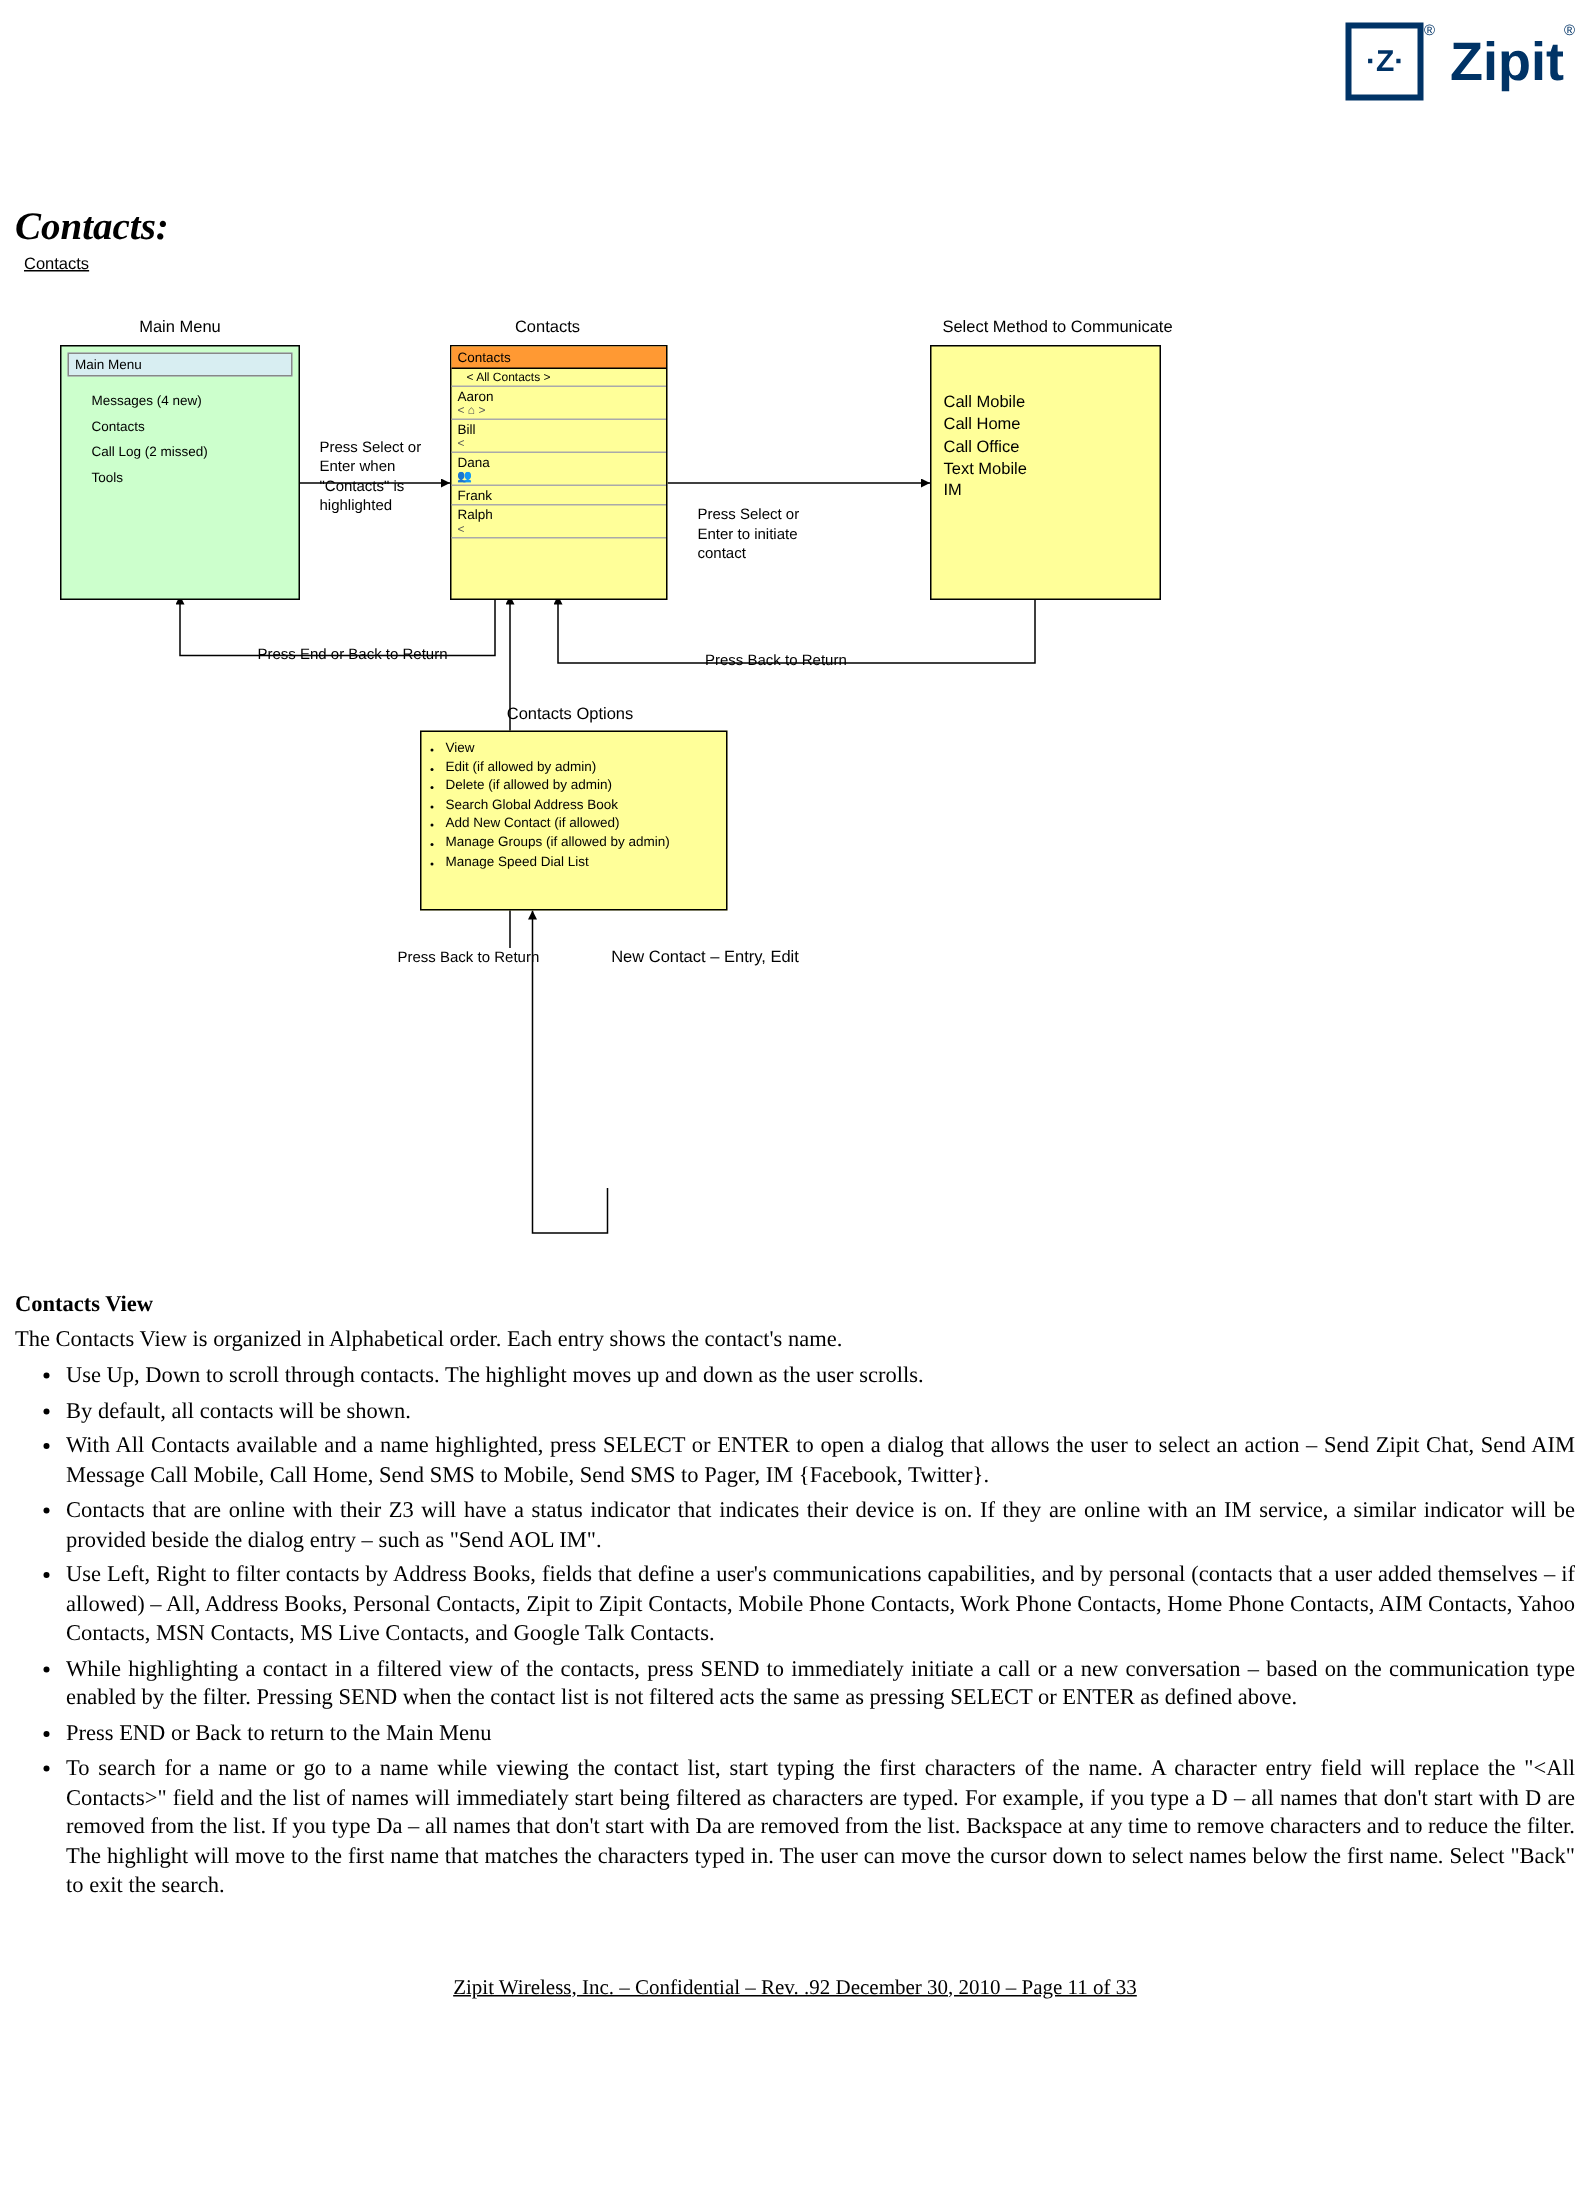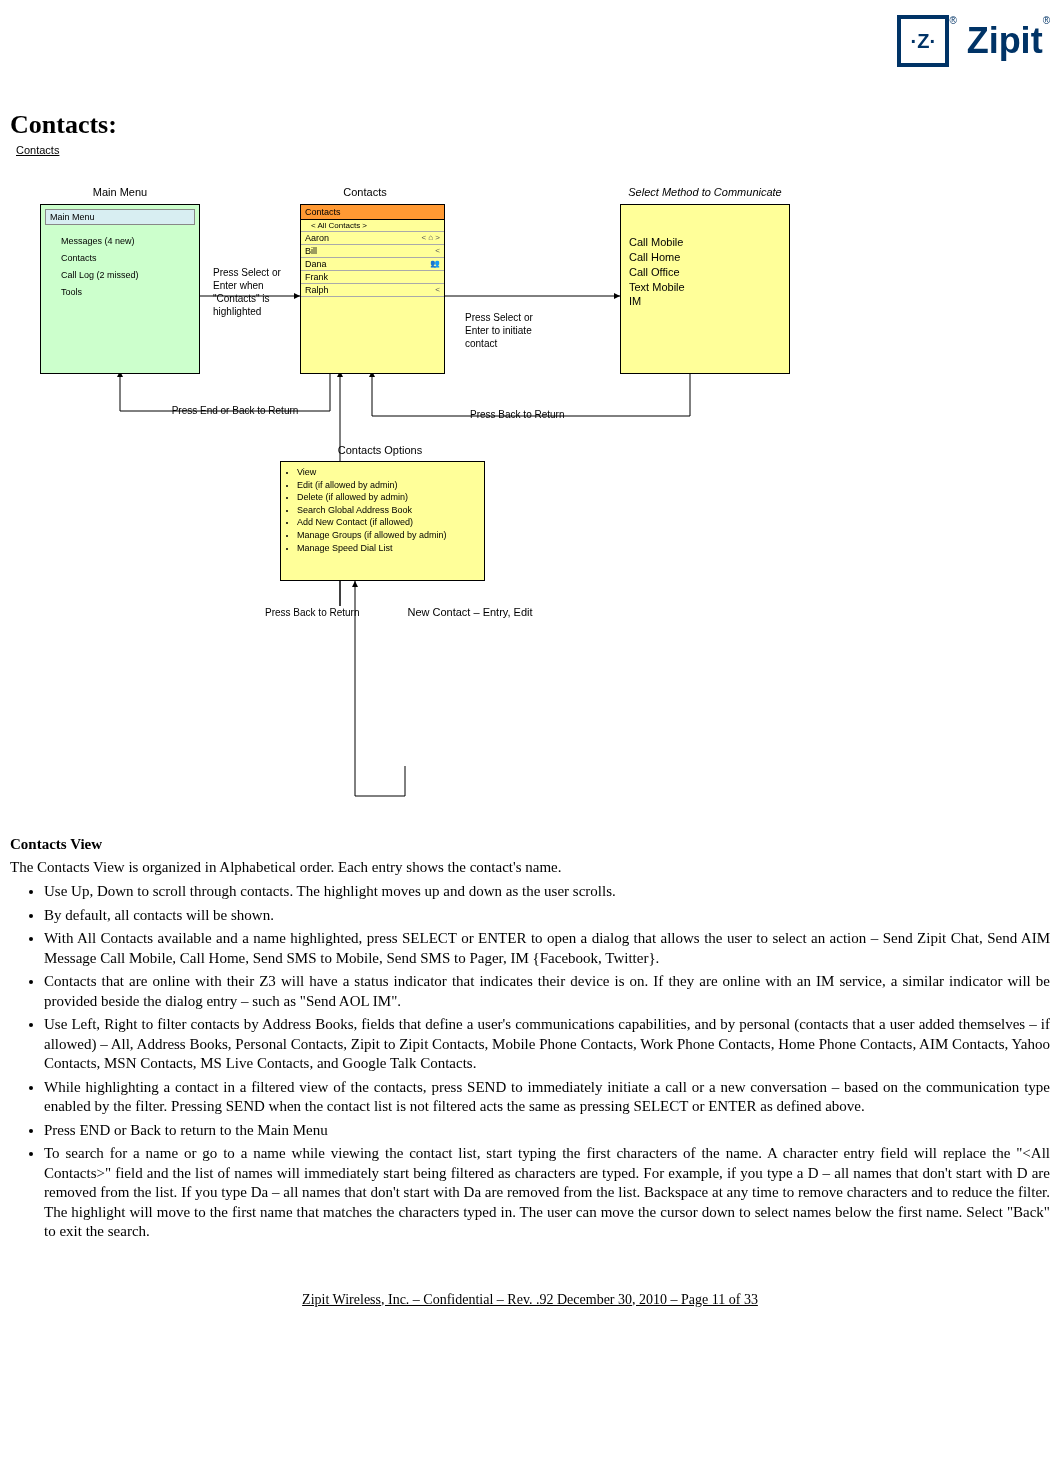--- a/index.html
+++ b/index.html
@@ -40,21 +40,22 @@
     margin-left: 6px;
   }
   .logo-reg {
     font-size: 10px;
     vertical-align: top;
     color: #003366;
   }
   h1.title {
     font-size: 26px;
     font-weight: bold;
-    margin-top: 90px;
+    font-style: italic;
+    margin-top: 116px;
     margin-bottom: 4px;
   }
   .sub {
     font-size: 11px;
     text-decoration: underline;
     margin-left: 6px;
     margin-bottom: 30px;
     font-family: Arial, sans-serif;
   }
   .diagram {
@@ -101,20 +102,21 @@
     font-size: 8px;
     padding: 1px 10px;
     border-bottom: 1px solid #aaa;
   }
   .contact-row {
     font-size: 9px;
     padding: 1px 4px;
     border-bottom: 1px solid #aaa;
     display: flex;
     justify-content: space-between;
+    flex-direction: column;
   }
   .contact-row .sym {
     font-size: 8px;
     color: #555;
   }
   .annot {
     position: absolute;
     font-size: 10px;
     line-height: 1.3;
   }
@@ -224,23 +226,23 @@
         <span class="sym"></span>
       </div>
     <div class="contact-row">
         <span>Ralph</span>
         <span class="sym">&lt;</span>
       </div>
   </div>
 
   <div class="annot" style="left:455px; top:125px; width:90px;">Press Select or Enter to initiate contact</div>
 
-  <div class="box-label" style="left:600px; top:0; width:190px;font-style:italic;">Select Method to Communicate</div>
-
-  <div class="panel yellow-panel select-method" style="left:610px; top:18px; width:170px; height:170px;">
+  <div class="box-label" style="left:600px; top:0; width:190px;">Select Method to Communicate</div>
+
+  <div class="panel yellow-panel select-method" style="left:610px; top:18px; width:154px; height:170px;">
     <div>Call Mobile</div>
     <div>Call Home</div>
     <div>Call Office</div>
     <div>Text Mobile</div>
     <div>IM</div>
   </div>
 
   <div class="annot" style="left:160px; top:218px; width:130px; text-align:center;">Press End or Back to Return</div>
   <div class="annot" style="left:460px; top:222px; width:130px;">Press Back to Return</div>
 

